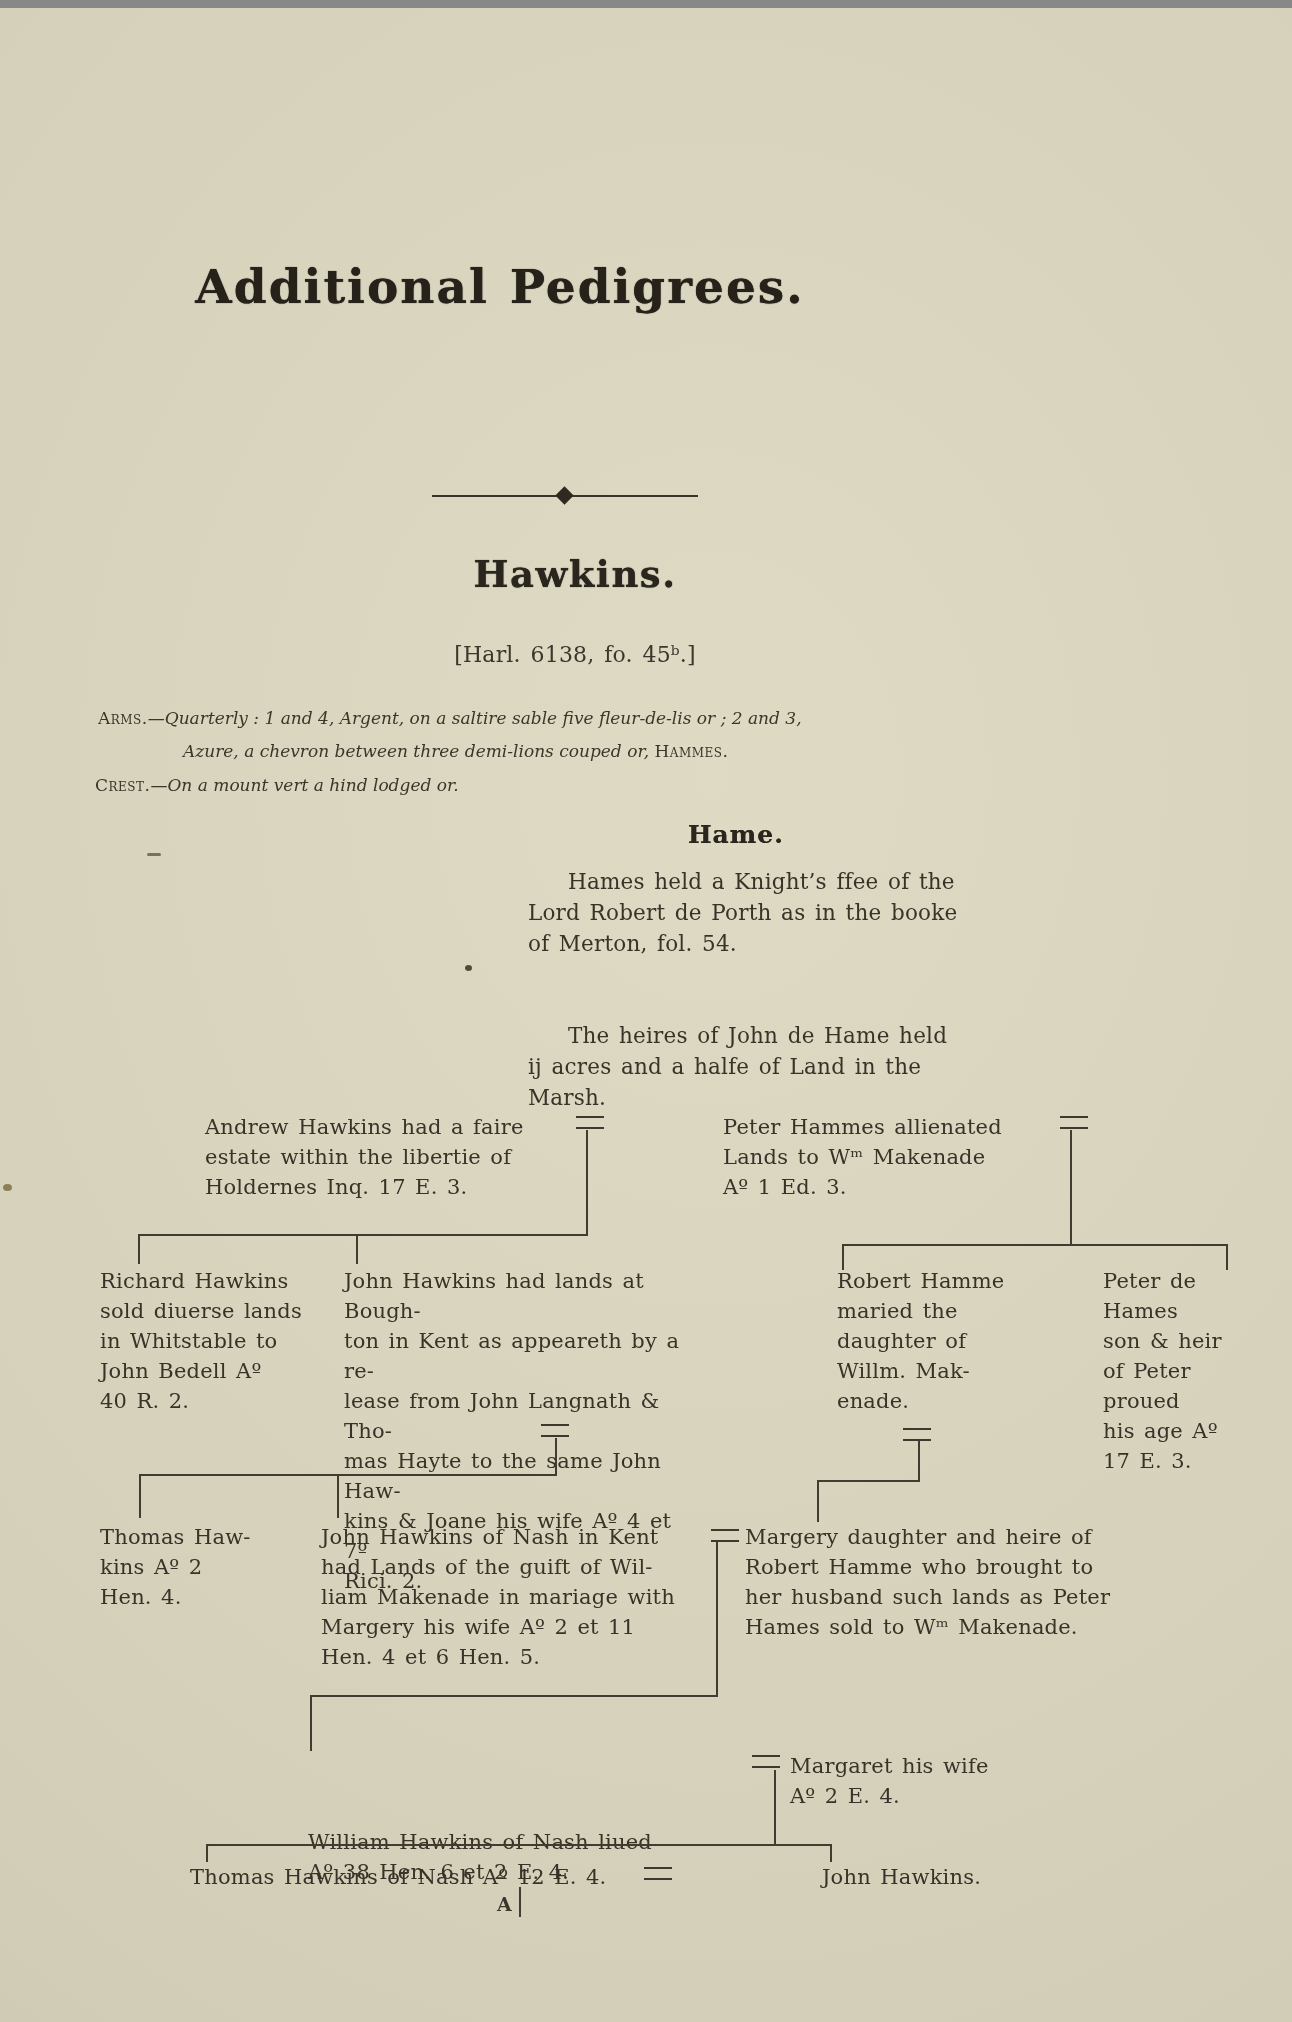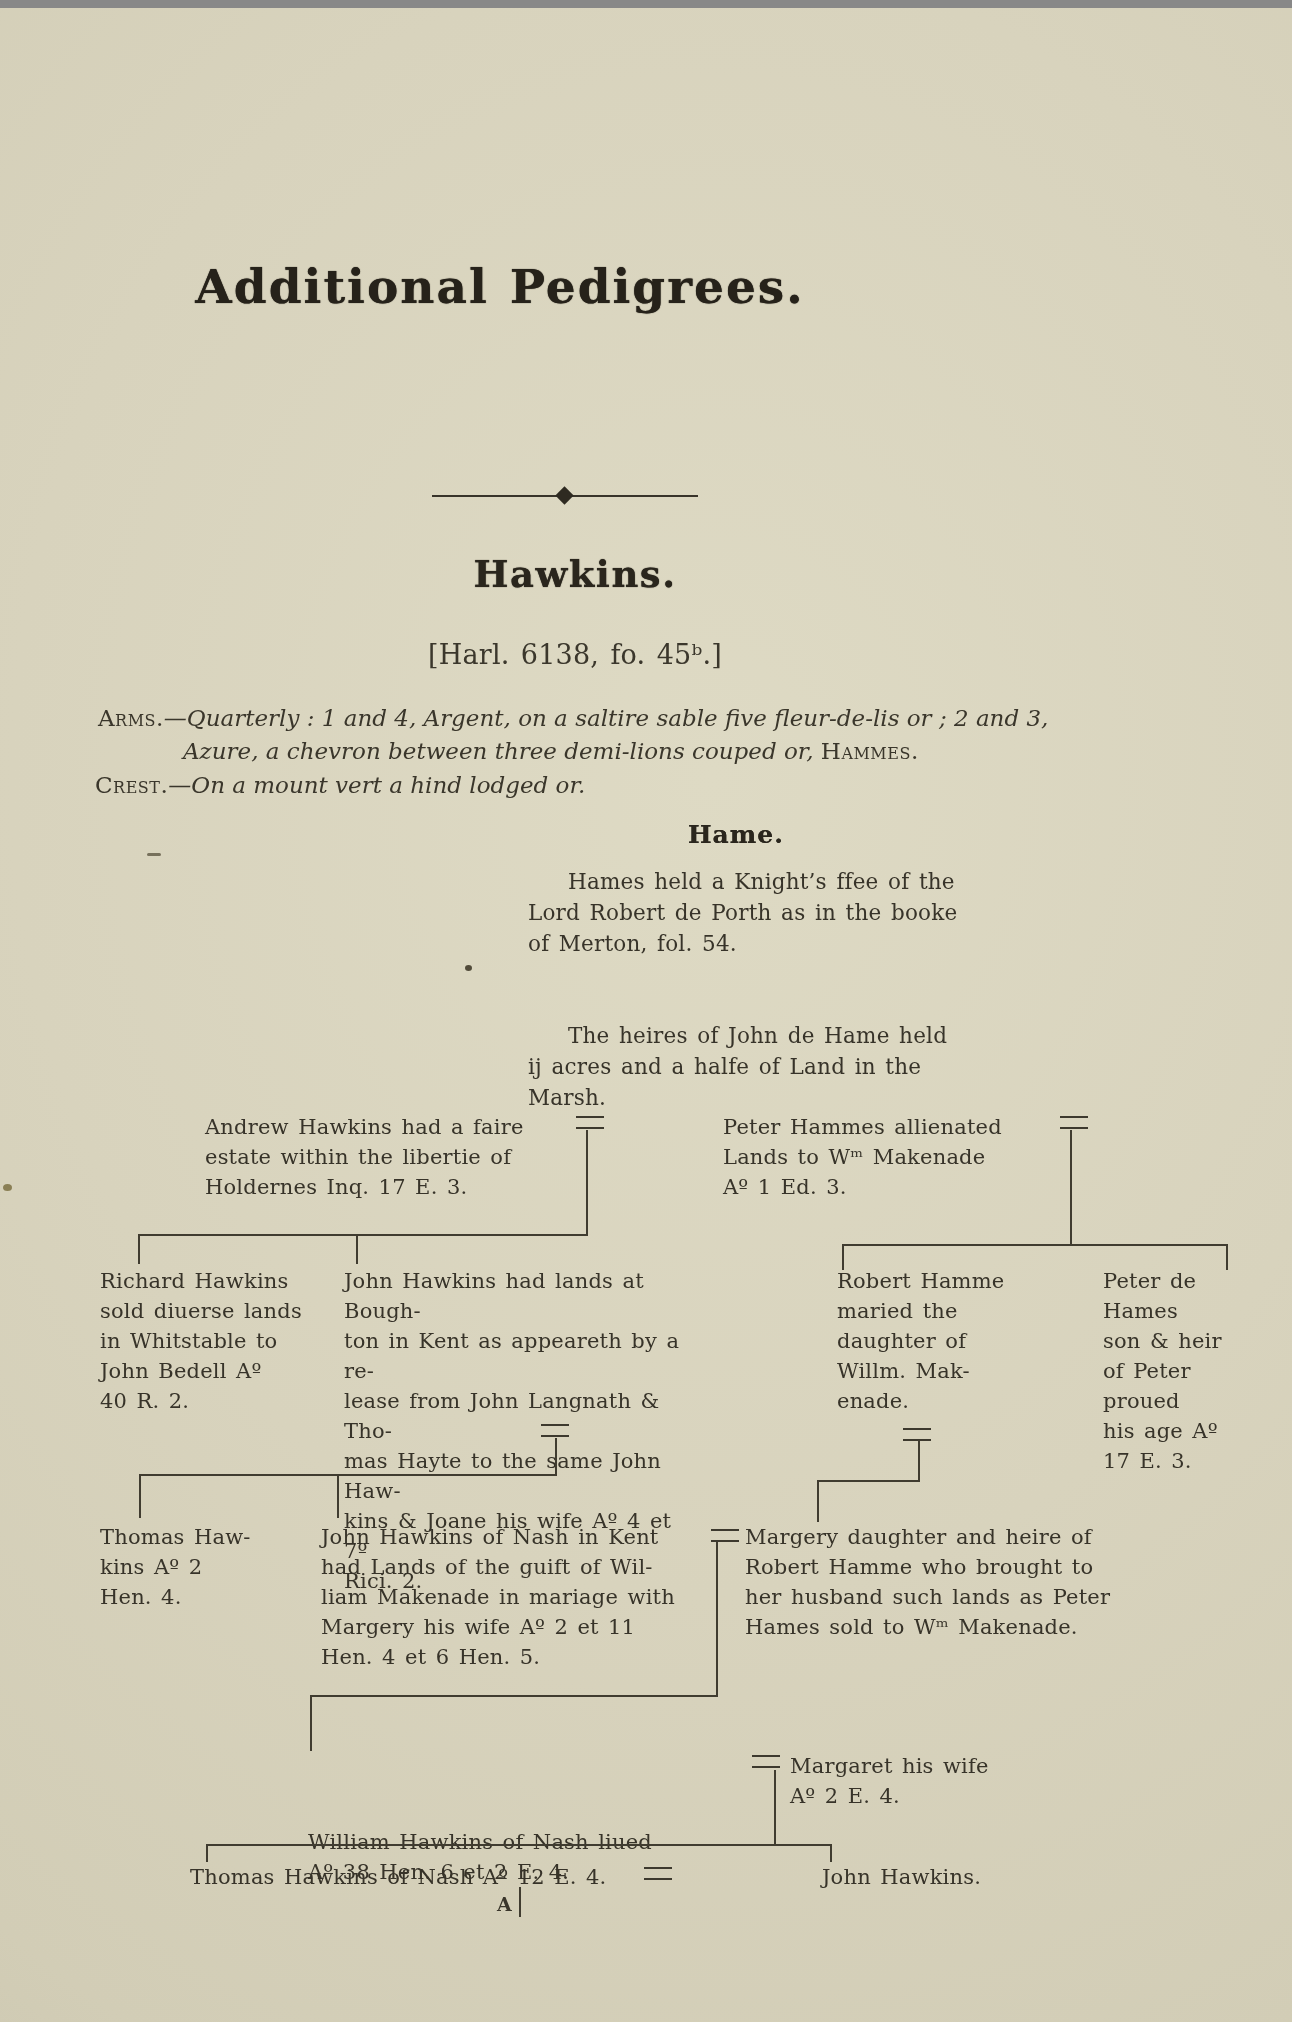--- a/index.html
+++ b/index.html
@@ -30,26 +30,26 @@
     color:#26221a;
     text-shadow:0 0 1px #26221a;
   }
   .family{
     font-size:37px;
     font-weight:bold;
     letter-spacing:1.5px;
     color:#2a261d;
     text-shadow:0 0 1px #2a261d;
   }
-  .source{font-size:27px;color:#3b372c;}
+  .source{font-size:22px;color:#3b372c;}
   .kent-head{
     font-size:25px;font-weight:bold;letter-spacing:1px;
     color:#2a261d;text-shadow:0 0 .5px #2a261d;
   }
-  .blazon-line{position:absolute;font-size:23px;line-height:30px;color:#3a362b;white-space:nowrap;}
+  .blazon-line{position:absolute;font-size:17px;line-height:30px;color:#3a362b;white-space:nowrap;}
   .sc{font-variant:small-caps;letter-spacing:.5px;}
   .it{font-style:italic;}
   .para{font-size:21.5px;line-height:31px;text-indent:40px;}
   .hline,.vline{position:absolute;background:#403c30;}
   .hline{height:2px;}
   .vline{width:2px;}
   .marr{
     position:absolute;width:28px;height:9px;
     border-top:2.5px solid #3d392e;
     border-bottom:2.5px solid #3d392e;

